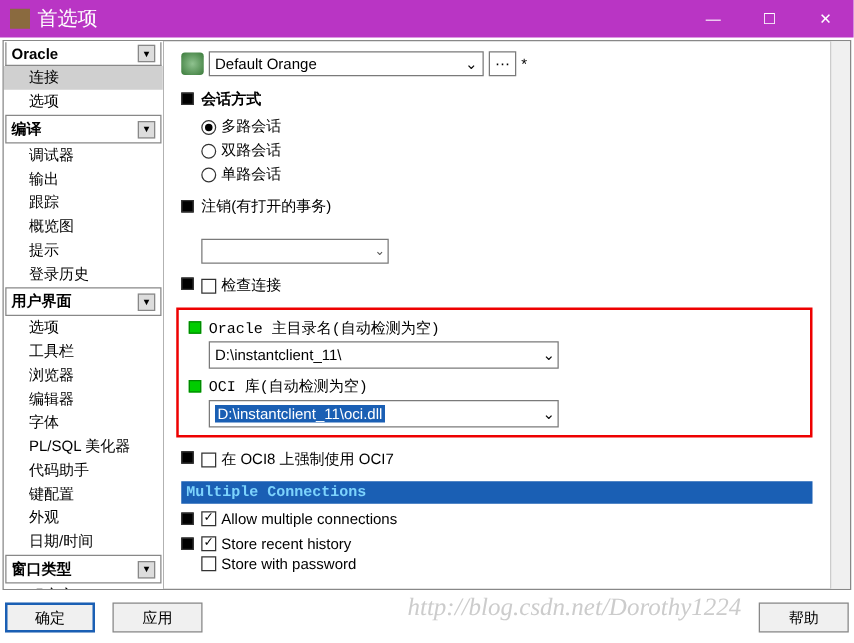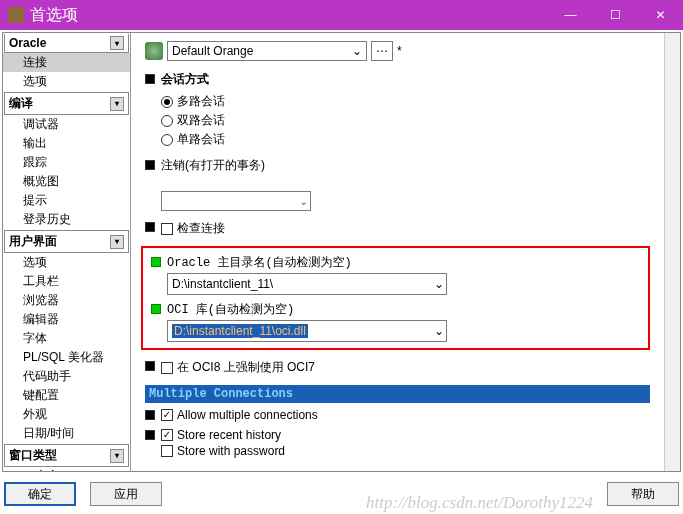--- a/index.html
+++ b/index.html
@@ -12,43 +12,43 @@
 .body-area{position:absolute;top:30px;left:0;right:0;bottom:40px;display:flex;border:1px solid #888;margin:2px}
 .sidebar{width:128px;border-right:1px solid #999;overflow-y:auto;overflow-x:hidden;background:#fff}
 .tree-header{background:#fff;border:1px solid #888;font-weight:bold;padding:2px 4px;display:flex;justify-content:space-between;align-items:center;margin:1px 1px 0 1px}
 .tree-header.first{border-top:none}
 .arrow-btn{width:14px;height:14px;border:1px solid #888;background:#ddd;display:flex;align-items:center;justify-content:center;font-size:8px}
 .tree-item{padding:1px 4px 1px 20px;white-space:nowrap}
 .tree-item.sel{background:#d0d0d0}
 .content{flex:1;padding:8px 14px;position:relative;overflow:hidden}
 .theme-row{display:flex;align-items:center;gap:4px;margin-bottom:10px}
 .theme-icon{width:18px;height:18px;background:radial-gradient(circle,#8fc28f,#3a7a3a);border-radius:3px}
-.theme-select{width:200px;height:20px;border:1px solid #7a7a7a;padding:0 4px;display:flex;align-items:center;justify-content:space-between;font-family:"Courier New",monospace}
+.theme-select{width:220px;height:20px;border:1px solid #7a7a7a;padding:0 4px;display:flex;align-items:center;justify-content:space-between;font-family:"Courier New",monospace}
 .dots-btn{width:22px;height:20px;border:1px solid #7a7a7a;display:flex;align-items:center;justify-content:center}
 .section{margin-bottom:8px;position:relative;padding-left:16px}
 .sq{position:absolute;left:0;top:3px;width:10px;height:10px;border:1px solid #333}
 .sq.black{background:#000}
 .sq.green{background:#0c0;border-color:#080}
 .sec-title{font-weight:bold;margin-bottom:4px}
 .radio-row,.check-row{display:flex;align-items:center;gap:4px;padding:1px 0}
 .radio{width:12px;height:12px;border:1px solid #333;border-radius:50%;display:flex;align-items:center;justify-content:center}
 .radio.on::after{content:"";width:6px;height:6px;background:#000;border-radius:50%}
 .chk{width:12px;height:12px;border:1px solid #333;display:flex;align-items:center;justify-content:center;font-size:10px;line-height:1}
 .chk.on::after{content:"✓";color:#000}
 .combo{width:150px;height:20px;border:1px solid #7a7a7a;display:flex;align-items:center;justify-content:space-between;padding:0 2px 0 4px}
 .combo .chev{font-size:10px;color:#555}
 .redbox{border:2px solid #e00;padding:6px 8px;margin:4px 0 8px -4px}
 .input-field{width:280px;height:22px;border:1px solid #7a7a7a;margin-top:2px;display:flex;align-items:center;justify-content:space-between;padding:0 2px 0 4px;font-family:"Courier New",monospace}
 .input-field.hl{background:#fff}
-.input-field.hl .val{background:#1a5fb4;color:#fdba74;padding:0 2px}
+.input-field.hl .val{background:#1a5fb4;color:#ffffff;padding:0 2px}
 .blue-bar{background:#1a5fb4;color:#7dd3fc;font-weight:bold;padding:2px 4px;font-family:"Courier New",monospace;margin:4px 0}
 .bottom-bar{position:absolute;bottom:4px;left:4px;right:4px;height:32px;display:flex;align-items:center;gap:14px}
 .btn{width:72px;height:24px;border:1px solid #888;background:#f0f0f0;display:flex;align-items:center;justify-content:center}
 .btn.primary{border:2px solid #1a5fb4}
-.watermark{position:absolute;right:90px;bottom:1px;color:#ccc;font-style:italic;font-family:"Times New Roman",serif;font-size:17px;pointer-events:none}
+.watermark{position:absolute;right:90px;bottom:16px;color:#ccc;font-style:italic;font-family:"Times New Roman",serif;font-size:20px;pointer-events:none}
 .mono{font-family:"Courier New",monospace}
 .sb{width:16px;background:#f0f0f0;border-left:1px solid #ccc}
 </style>
 </head>
 <body>
 
 <div class="title-bar">
   <div class="icon"></div>
   <div class="title">首选项</div>
   <div class="win-btn">—</div>

